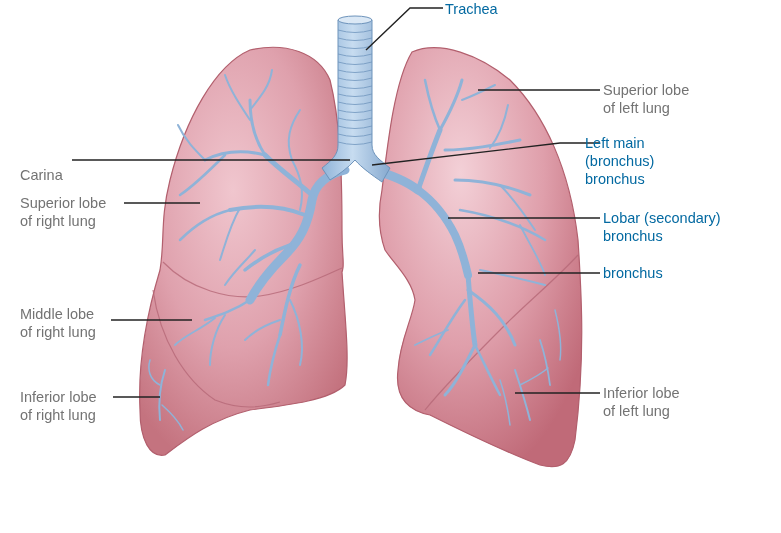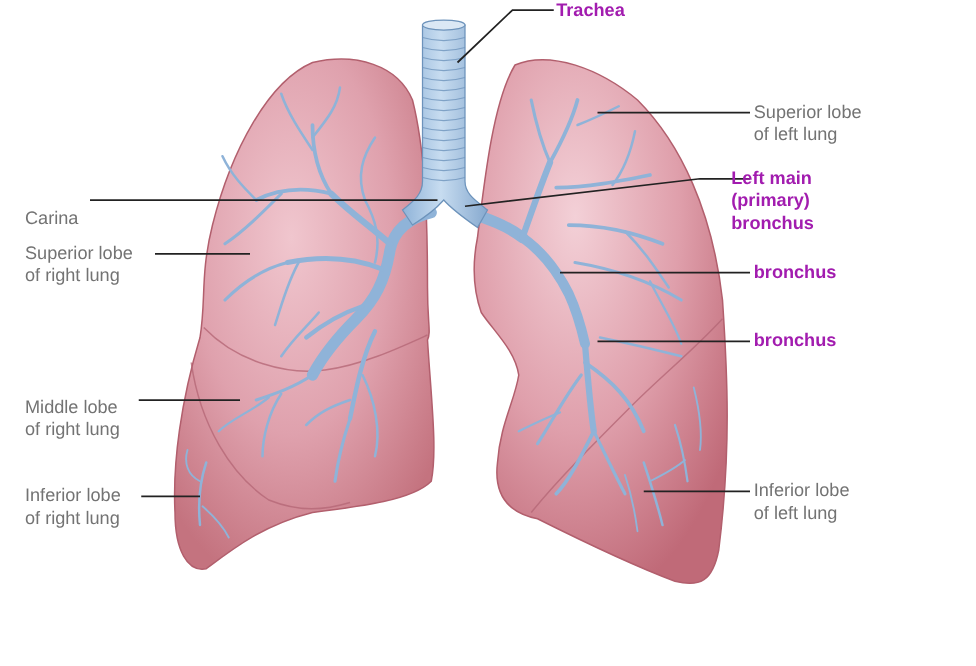--- a/index.html
+++ b/index.html
@@ -1,19 +1,19 @@
 <!DOCTYPE html>
 <html><head>
   <meta charset="utf-8">
   <style>
     html, body { margin: 0; padding: 0; background: #ffffff; }
     body { width: 781px; height: 533px; position: relative; overflow: hidden; font-family: "Liberation Sans", sans-serif; }
     #stage { position: absolute; left: 0; top: 0; width: 781px; height: 533px; }
     .label { position: absolute; font-size: 14.5px; line-height: 18px; color: #737373; white-space: nowrap; }
-    .label.bold { font-weight: bold; color: #a21caf; }
+    .label.bold { font-weight: normal; color: #0369a1; }
     .label span { display: block; }
   </style>
 </head>
 <body>
 
 <div id="stage">
   <svg width="781" height="533" viewBox="0 0 781 533">
     <defs>
       <radialGradient id="lungGradR" cx="45%" cy="35%" r="70%">
         <stop offset="0%" stop-color="#f0c6ce"></stop>
@@ -145,38 +145,39 @@
   <div class="label bold" style="left:445px; top:0px;">
     <span>Trachea</span>
   </div>
   <div class="label" style="left:20px; top:166px;">
     <span>Carina</span>
   </div>
   <div class="label" style="left:20px; top:194px;">
     <span>Superior lobe</span>
     <span>of right lung</span>
   </div>
-  <div class="label" style="left:20px; top:317px;">
+  <div class="label" style="left:20px; top:305px;">
     <span>Middle lobe</span>
     <span>of right lung</span>
   </div>
   <div class="label" style="left:20px; top:388px;">
     <span>Inferior lobe</span>
     <span>of right lung</span>
   </div>
   <div class="label" style="left:603px; top:81px;">
     <span>Superior lobe</span>
     <span>of left lung</span>
   </div>
   <div class="label bold" style="left:585px; top:134px;">
     <span>Left main</span>
-    <span>(primary)</span>
+    <span>(bronchus)</span>
     <span>bronchus</span>
   </div>
   <div class="label bold" style="left:603px; top:209px;">
+    <span>Lobar (secondary)</span>
     <span>bronchus</span>
   </div>
   <div class="label bold" style="left:603px; top:264px;">
     <span>bronchus</span>
   </div>
   <div class="label" style="left:603px; top:384px;">
     <span>Inferior lobe</span>
     <span>of left lung</span>
   </div>
 </div>

